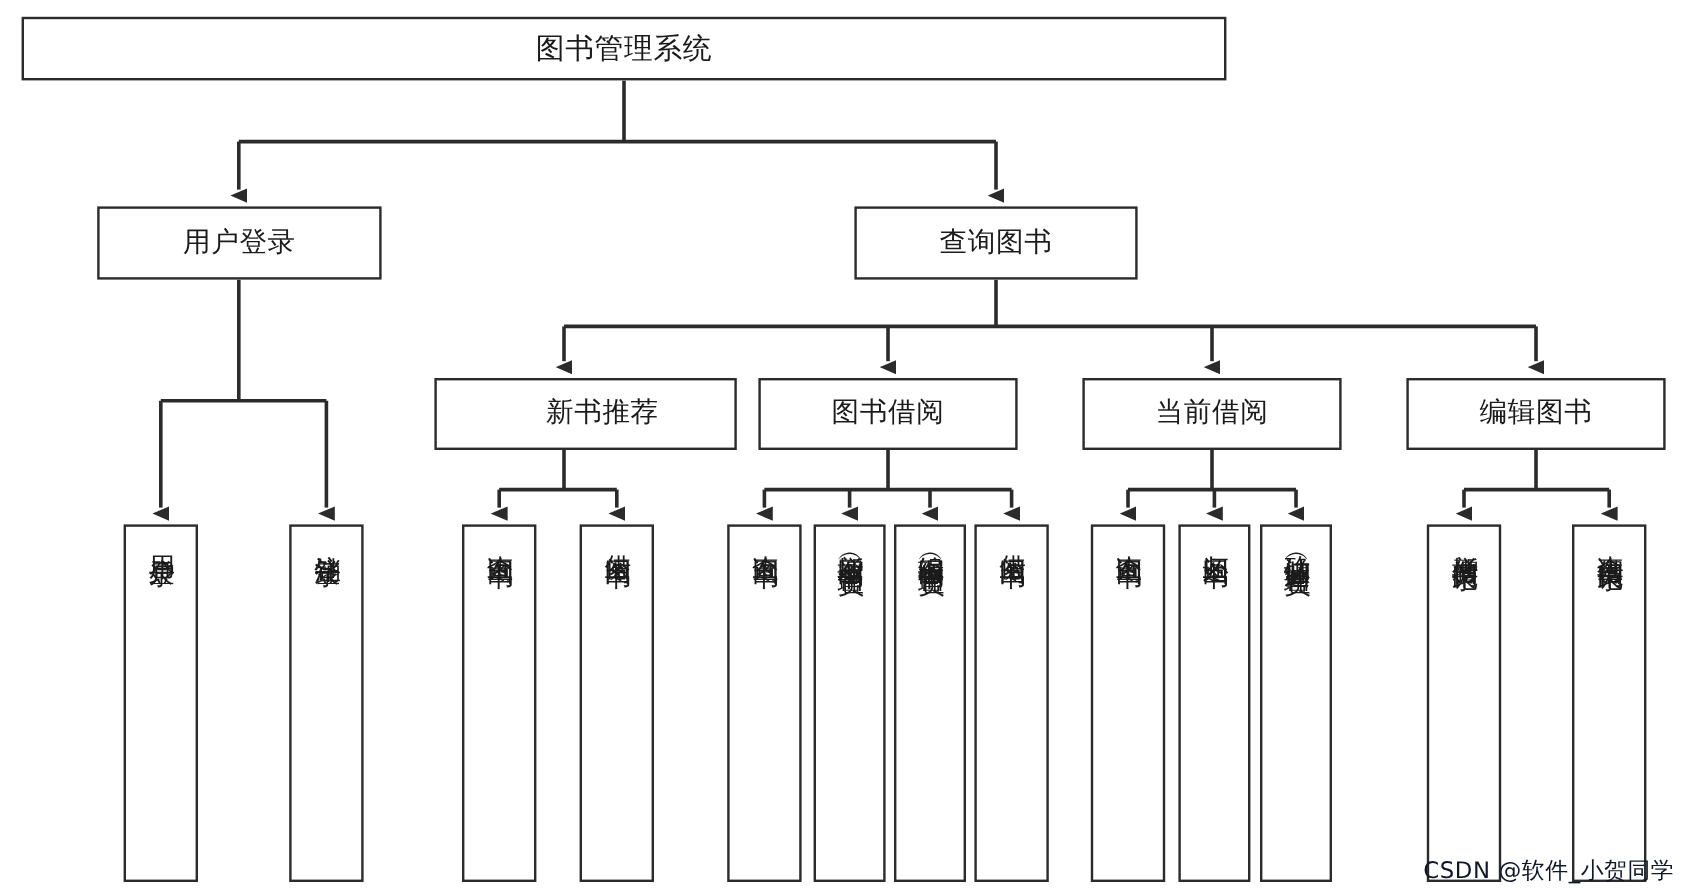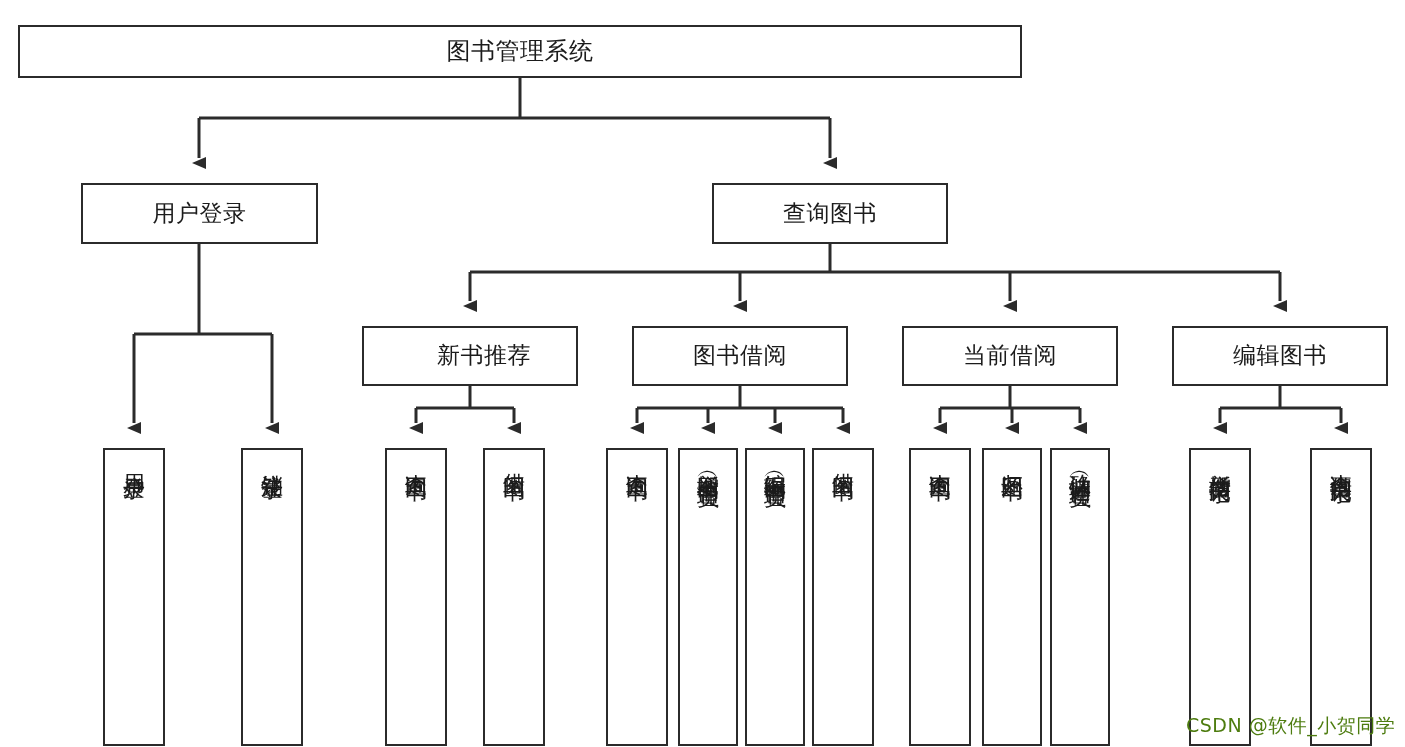--- a/index.html
+++ b/index.html
@@ -26,21 +26,20 @@
   }
   .node {
     position: absolute;
     box-sizing: border-box;
     background: #ffffff;
     border: 2px solid #2b2b2b;
     display: flex;
     align-items: center;
     justify-content: center;
     overflow: hidden;
-    margin-top: 11px;
   }
   .node-label {
     color: #1b1b1b;
     line-height: 1.18;
     white-space: nowrap;
     text-align: center;
     letter-spacing: 0.5px;
   }
   .h-node .node-label {
     font-size: 23px;
@@ -60,21 +59,21 @@
     font-size: 22px;
     line-height: 1.0;
     letter-spacing: 2px;
     white-space: nowrap;
   }
   .watermark {
     position: absolute;
     left: 1186px;
     top: 713px;
     font-size: 19px;
-    color: #4d7c0f;
+    color: #0f172a;
     white-space: nowrap;
     letter-spacing: 0.5px;
   }
 </style>
 </head>
 <body>
 
 <div id="canvas">
 
   <svg id="wires" viewBox="0 0 1405 747">
@@ -131,21 +130,21 @@
     <span class="node-label">图书管理系统</span>
   </div>
 
   <div class="node h-node" style="left: 81px; top: 172px; width: 237px; height: 61px;">
     <span class="node-label">用户登录</span>
   </div>
   <div class="node h-node" style="left: 712px; top: 172px; width: 236px; height: 61px;">
     <span class="node-label">查询图书</span>
   </div>
 
-  <div class="node h-node" style="left: 362px; top: 315px; width: 216px; height: 60px; padding-left: 28px;">
+  <div class="node h-node" style="left: 362px; top: 315px; width: 252px; height: 60px; padding-left: 28px;">
     <span class="node-label">新书推荐</span>
   </div>
   <div class="node h-node" style="left: 632px; top: 315px; width: 216px; height: 60px;">
     <span class="node-label">图书借阅</span>
   </div>
   <div class="node h-node" style="left: 902px; top: 315px; width: 216px; height: 60px;">
     <span class="node-label">当前借阅</span>
   </div>
   <div class="node h-node" style="left: 1172px; top: 315px; width: 216px; height: 60px;">
     <span class="node-label">编辑图书</span>

